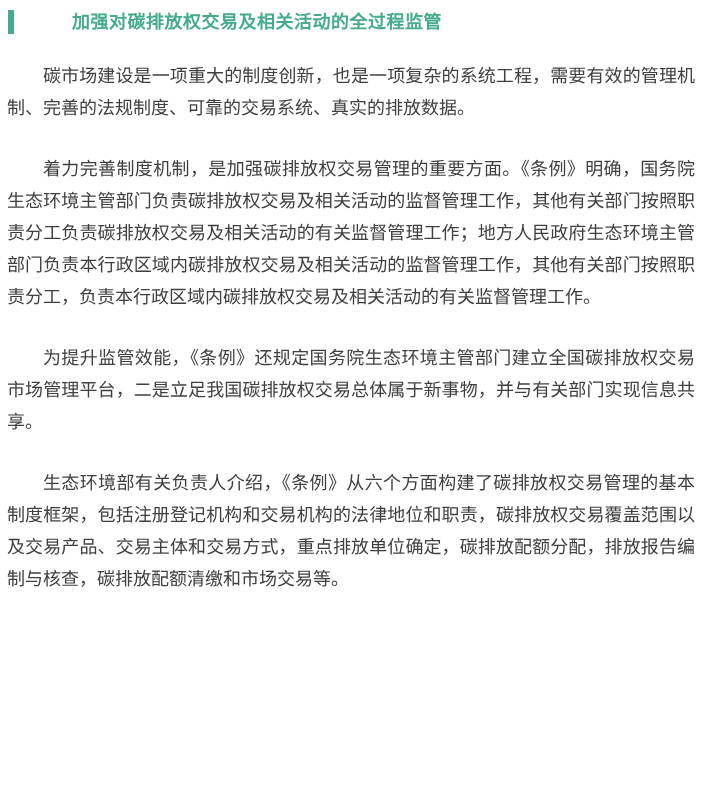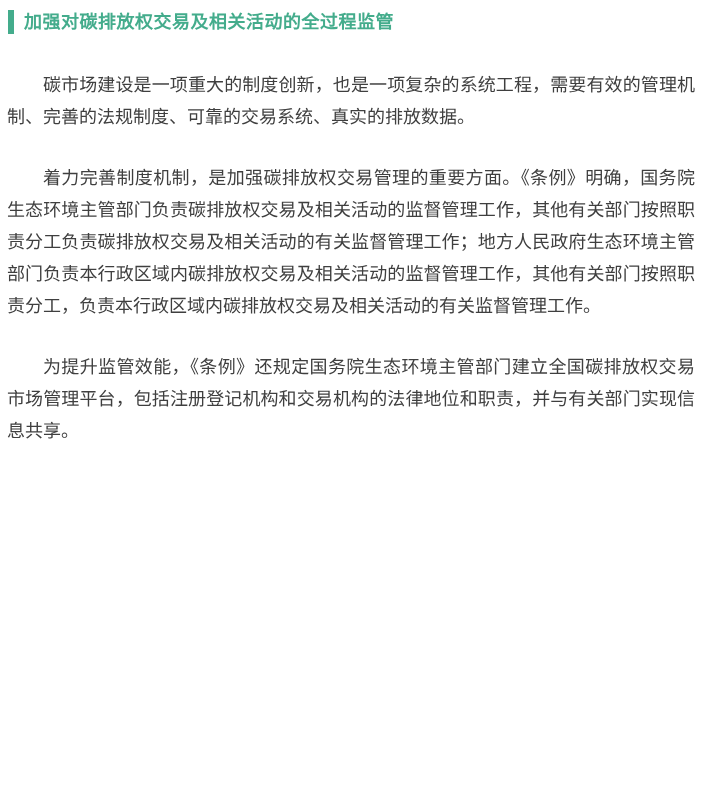--- a/index.html
+++ b/index.html
@@ -15,20 +15,21 @@
   }
   .article {
     box-sizing: border-box;
     width: 702px;
     padding: 10px 7px 0 7px;
   }
   .headline {
     display: flex;
     align-items: center;
     margin-left: 1px;
+    gap: 48px;
   }
   .accent-bar {
     flex: 0 0 auto;
     width: 6px;
     height: 24px;
     background: #44AC8C;
     margin-right: 10px;
   }
   .title {
     color: #44AC8C;
@@ -40,32 +41,33 @@
   .body-text p {
     margin: 29px 0 0 0;
     font-size: 18px;
     line-height: 32px;
     color: #3F3F3F;
     text-align: justify;
     text-indent: 2em;
     font-weight: 300;
   }
   .body-text p:first-child {
-    margin-top: 35px;
+    margin-top: 26px;
   }
 </style>
 </head>
 <body>
 
 <div class="article">
 
   <div class="headline">
     <span class="accent-bar"></span>
     <span class="title">加强对碳排放权交易及相关活动的全过程监管</span>
   </div>
 
   <div class="body-text">
     <p>碳市场建设是一项重大的制度创新，也是一项复杂的系统工程，需要有效的管理机制、完善的法规制度、可靠的交易系统、真实的排放数据。</p>
     <p>着力完善制度机制，是加强碳排放权交易管理的重要方面。《条例》明确，国务院生态环境主管部门负责碳排放权交易及相关活动的监督管理工作，其他有关部门按照职责分工负责碳排放权交易及相关活动的有关监督管理工作；地方人民政府生态环境主管部门负责本行政区域内碳排放权交易及相关活动的监督管理工作，其他有关部门按照职责分工，负责本行政区域内碳排放权交易及相关活动的有关监督管理工作。</p>
-    <p>为提升监管效能，《条例》还规定国务院生态环境主管部门建立全国碳排放权交易市场管理平台，包括注册登记机构和交易机构的法律地位和职责，并与有关部门实现信息共享。</p>
+    <p>为提升监管效能，《条例》还规定国务院生态环境主管部门建立全国碳排放权交易市场管理平台，二是立足我国碳排放权交易总体属于新事物，并与有关部门实现信息共享。</p>
+    <p>生态环境部有关负责人介绍，《条例》从六个方面构建了碳排放权交易管理的基本制度框架，包括注册登记机构和交易机构的法律地位和职责，碳排放权交易覆盖范围以及交易产品、交易主体和交易方式，重点排放单位确定，碳排放配额分配，排放报告编制与核查，碳排放配额清缴和市场交易等。</p>
   </div>
 
 </div>
 
 </body></html>

